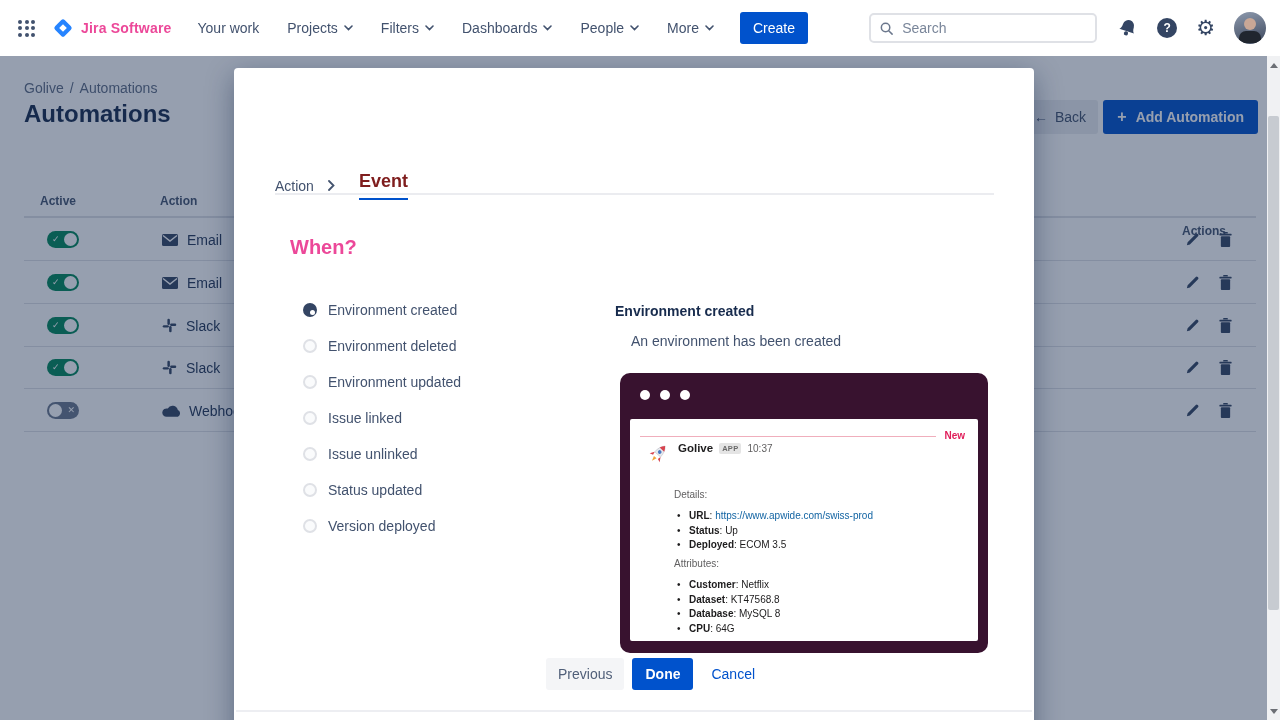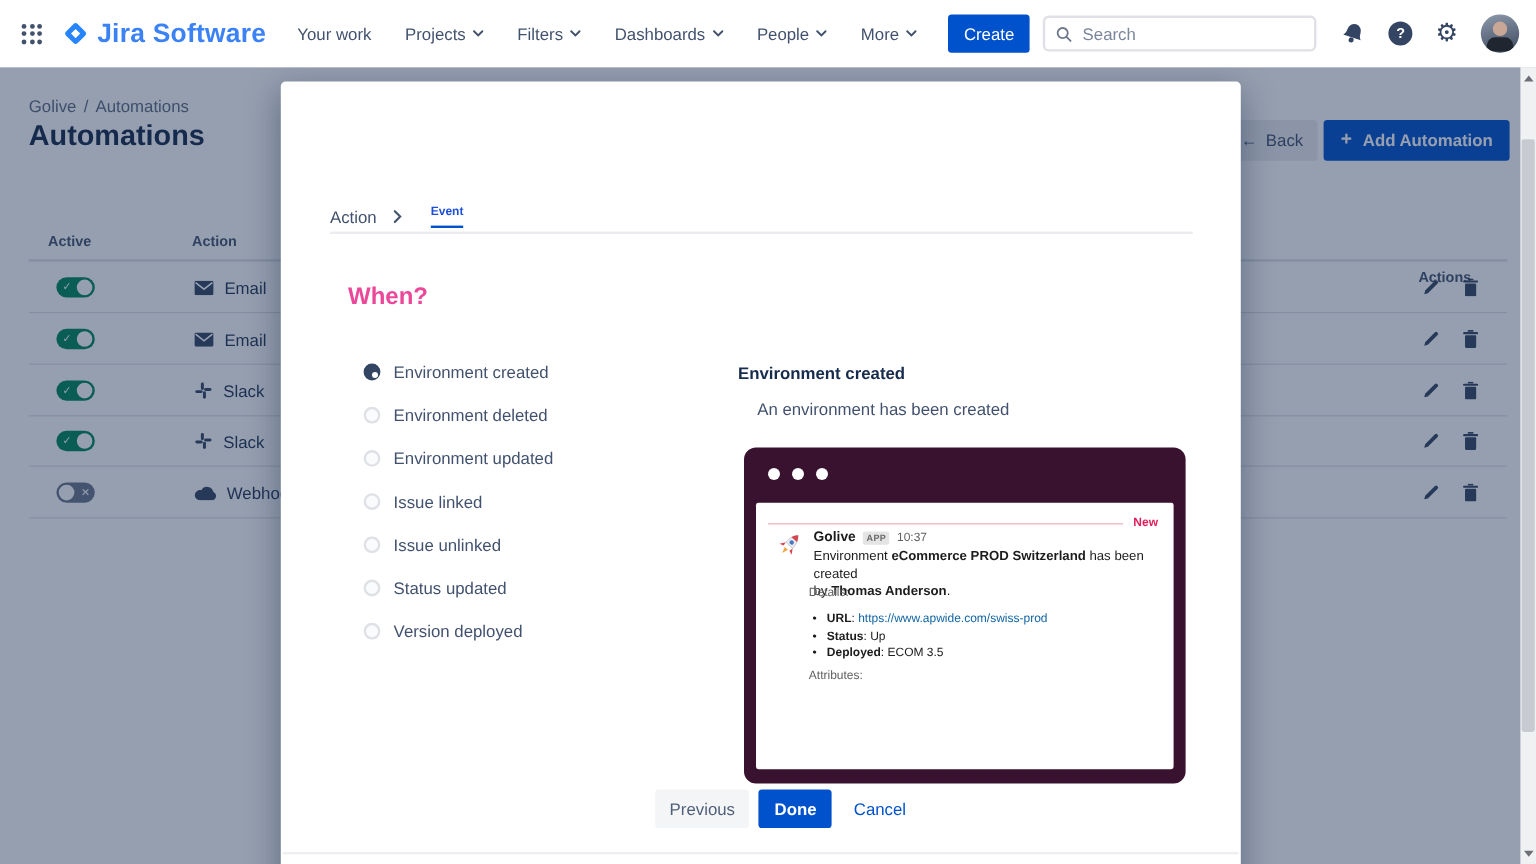--- a/index.html
+++ b/index.html
@@ -6,21 +6,21 @@
   html,body { width:1280px; height:720px; overflow:hidden; background:#fff;
               font-family:"Liberation Sans", sans-serif; }
   #stage { position:relative; width:1280px; height:720px; overflow:hidden; background:#fff; }
 
   
   .header { position:absolute; top:0; left:0; width:1280px; height:56px; background:#fff;
             display:flex; align-items:center; padding:0 14px 0 18px; z-index:40; }
   .appgrid { display:grid; grid-template-columns:repeat(3,4px); grid-gap:2.5px; margin-right:16px; cursor:pointer; }
   .appgrid i { width:4px; height:4px; border-radius:50%; background:#42526E; }
   .brand { display:flex; align-items:center; gap:6px; margin-right:26px; cursor:pointer; }
-  .brand-name { font-size:22px; font-weight:600; color:#3b82f6; letter-spacing:.2px; }
+  .brand-name { font-size:14px; font-weight:600; color:#ec4899; letter-spacing:.2px; }
   .nav { display:flex; align-items:center; gap:28px; }
   .nav-item { display:flex; align-items:center; gap:6px; font-size:14px; font-weight:500;
               color:#42526E; cursor:pointer; white-space:nowrap; }
   .chev { width:9px; height:6px; }
   .btn-create { margin-left:26px; height:32px; padding:0 13px; background:#0052CC; color:#fff;
                 font-size:14px; font-weight:500; border:none; border-radius:3px; cursor:pointer; }
   .spacer { flex:1; }
   .searchbox { display:flex; align-items:center; gap:8px; width:228px; height:30px;
                border:2px solid #DFE1E6; border-radius:5px; padding:0 8px; margin-right:20px; }
   .searchbox input { border:none; outline:none; width:140px; font-size:14px; color:#172B4D;
@@ -77,21 +77,21 @@
               border-right:4px solid transparent; cursor:pointer; }
   .sb-arrow.up { top:7px; border-bottom:5px solid #6c6f75; }
   .sb-arrow.down { bottom:6px; border-top:5px solid #6c6f75; }
   .sb-thumb { position:absolute; top:60px; left:1px; width:11px; height:494px; background:#C7CBD1; border-radius:2px; cursor:pointer; }
 
   
   .modal { position:absolute; top:68px; left:234px; width:800px; height:700px; background:#fff;
            border-radius:4px; box-shadow:0 8px 28px rgba(9,30,66,0.4); z-index:20; }
   .m-tabs { position:absolute; top:103px; left:41px; display:flex; align-items:center; gap:14px; z-index:2; }
   .m-step-prev { font-size:14px; color:#42526E; cursor:pointer; }
-  .m-step-cur { font-size:10px; font-weight:600; color:#1d4ed8; padding-bottom:6px;
+  .m-step-cur { font-size:18px; font-weight:600; color:#7f1d1d; padding-bottom:6px;
                 border-bottom:2px solid #0052CC; cursor:pointer; margin-left:10px; }
   .m-rule { position:absolute; top:125px; left:41px; width:719px; height:2px; background:#EBECF0; }
   .m-heading { position:absolute; top:168px; left:56px; font-size:20px; font-weight:600; color:#ec4899; }
 
   .m-options { position:absolute; top:224px; left:69px; }
   .m-opt { height:36px; display:flex; align-items:center; gap:11px; cursor:pointer; }
   .radio { width:14px; height:14px; border-radius:50%; background:#FAFBFC; border:2px solid #DFE1E6; position:relative; flex:0 0 auto; }
   .radio.sel { background:#344563; border-color:#344563; }
   .radio.sel::after { content:""; position:absolute; left:4.5px; top:4.5px; width:5px; height:5px; border-radius:50%; background:#fff; }
   .m-opt-label { font-size:14px; color:#42526E; }
@@ -462,31 +462,33 @@
                 <path d="M15.6 12.5l2.6 4.1-3.2-1.1Z" fill="#d8434e"></path>
                 <path d="M10.4 15.8h3.2L12 20.4Z" fill="#f2a33c"></path>
               </g>
             </svg>
           </span>
           <div class="s-namerow">
             <span class="s-name">Golive</span>
             <span class="s-badge">APP</span>
             <span class="s-time">10:37</span>
           </div>
-          <div class="s-msg">
-            <div><span>Environment </span><b>eCommerce PROD Switzerland</b><span> has been created</span></div>
-            <div><span>by </span><b>Thomas Anderson</b><span>.</span></div>
-          </div>
           <div class="s-sec details">Details:</div>
           <ul class="s-list details">
             <li><b>URL</b><span>: </span><span class="s-link">https://www.apwide.com/swiss-prod</span></li>
             <li><b>Status</b><span>: </span><span>Up</span></li>
             <li><b>Deployed</b><span>: </span><span>ECOM 3.5</span></li>
           </ul>
           <div class="s-sec attrs">Attributes:</div>
+          <ul class="s-list attrs">
+            <li><b>Customer</b><span>: </span><span>Netflix</span></li>
+            <li><b>Dataset</b><span>: </span><span>KT47568.8</span></li>
+            <li><b>Database</b><span>: </span><span>MySQL 8</span></li>
+            <li><b>CPU</b><span>: </span><span>64G</span></li>
+          </ul>
         </div>
       </div>
     </div>
 
     <div class="m-footer">
       <button class="btn-prev">Previous</button>
       <button class="btn-done">Done</button>
       <button class="btn-cancel">Cancel</button>
     </div>
     <div class="m-bottom-line"></div>

